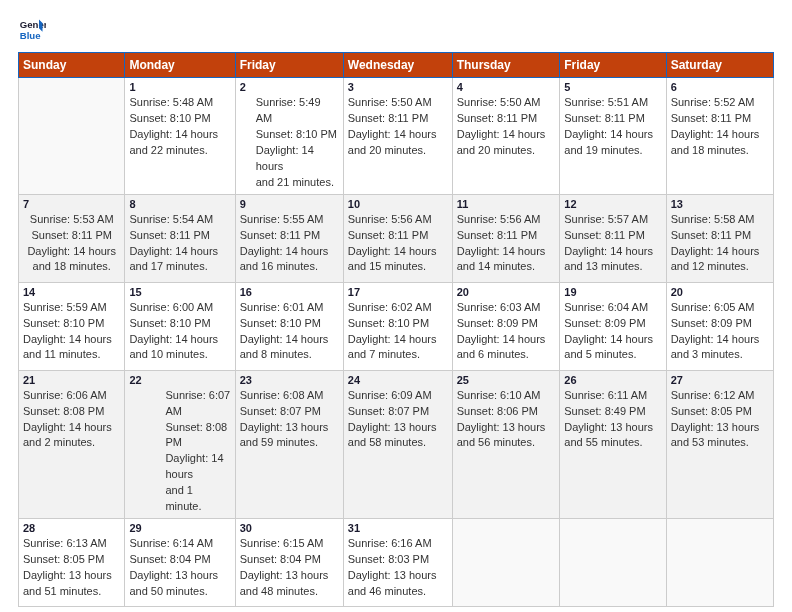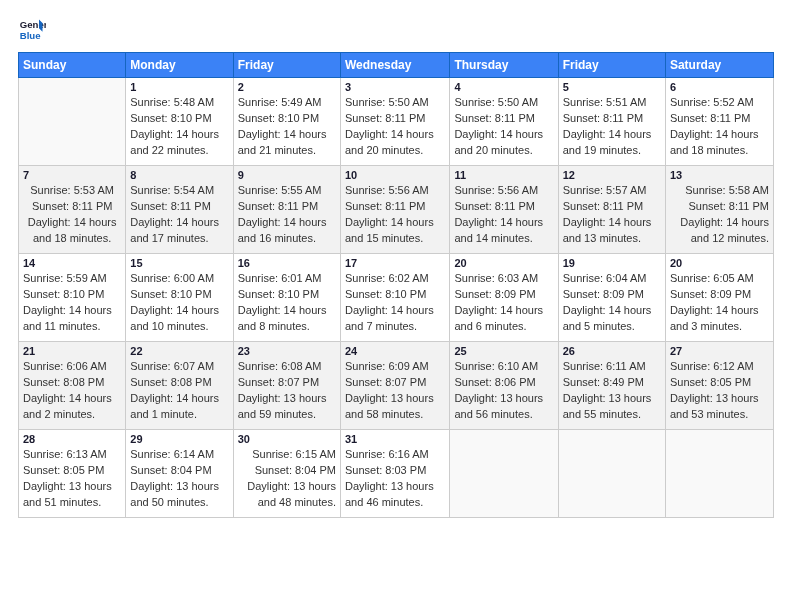--- a/index.html
+++ b/index.html
@@ -43,21 +43,21 @@
       font-size: 13px;
       color: #333;
       margin-top: 2px;
     }
     .calendar {
       width: 100%;
       border-collapse: collapse;
       font-size: 10px;
     }
     .calendar th {
-      background-color: #3b82f6;
+      background-color: #c2410c;
       color: #fff;
       padding: 5px 4px;
       text-align: left;
       font-size: 12px;
       font-weight: bold;
       border: 1px solid #1565c0;
     }
     .calendar td {
       border: 1px solid #ccc;
       vertical-align: top;
@@ -125,21 +125,21 @@
           <td class="empty"></td>
           <td>
             <span class="day-num">1</span>
             <div class="day-info" style="white-space: pre-line;">Sunrise: 5:48 AM
 Sunset: 8:10 PM
 Daylight: 14 hours
 and 22 minutes.</div>
           </td>
           <td>
             <span class="day-num">2</span>
-            <div class="day-info" style="white-space: pre-line;">Sunrise: 5:49 AM
+            <div class="day-info" style="white-space: pre-line; margin-left: 16px;">Sunrise: 5:49 AM
 Sunset: 8:10 PM
 Daylight: 14 hours
 and 21 minutes.</div>
           </td>
           <td>
             <span class="day-num">3</span>
             <div class="day-info" style="white-space: pre-line;">Sunrise: 5:50 AM
 Sunset: 8:11 PM
 Daylight: 14 hours
 and 20 minutes.</div>
@@ -204,21 +204,21 @@
           </td>
           <td>
             <span class="day-num">12</span>
             <div class="day-info" style="white-space: pre-line;">Sunrise: 5:57 AM
 Sunset: 8:11 PM
 Daylight: 14 hours
 and 13 minutes.</div>
           </td>
           <td>
             <span class="day-num">13</span>
-            <div class="day-info" style="white-space: pre-line; text-align: right;">Sunrise: 5:58 AM
+            <div class="day-info" style="white-space: pre-line;">Sunrise: 5:58 AM
 Sunset: 8:11 PM
 Daylight: 14 hours
 and 12 minutes.</div>
           </td>
         </tr>
         <tr>
           <td>
             <span class="day-num">14</span>
             <div class="day-info" style="white-space: pre-line;">Sunrise: 5:59 AM
 Sunset: 8:10 PM
@@ -271,21 +271,21 @@
         <tr class="alt-row">
           <td>
             <span class="day-num">21</span>
             <div class="day-info" style="white-space: pre-line;">Sunrise: 6:06 AM
 Sunset: 8:08 PM
 Daylight: 14 hours
 and 2 minutes.</div>
           </td>
           <td>
             <span class="day-num">22</span>
-            <div class="day-info" style="white-space: pre-line;">Sunrise: 6:07 AM
+            <div class="day-info" style="white-space: pre-line; margin-left: 36px;">Sunrise: 6:07 AM
 Sunset: 8:08 PM
 Daylight: 14 hours
 and 1 minute.</div>
           </td>
           <td>
             <span class="day-num">23</span>
             <div class="day-info" style="white-space: pre-line;">Sunrise: 6:08 AM
 Sunset: 8:07 PM
 Daylight: 13 hours
 and 59 minutes.</div>
@@ -329,21 +329,21 @@
           </td>
           <td>
             <span class="day-num">29</span>
             <div class="day-info" style="white-space: pre-line;">Sunrise: 6:14 AM
 Sunset: 8:04 PM
 Daylight: 13 hours
 and 50 minutes.</div>
           </td>
           <td>
             <span class="day-num">30</span>
-            <div class="day-info" style="white-space: pre-line; text-align: right;">Sunrise: 6:15 AM
+            <div class="day-info" style="white-space: pre-line;">Sunrise: 6:15 AM
 Sunset: 8:04 PM
 Daylight: 13 hours
 and 48 minutes.</div>
           </td>
           <td>
             <span class="day-num">31</span>
             <div class="day-info" style="white-space: pre-line;">Sunrise: 6:16 AM
 Sunset: 8:03 PM
 Daylight: 13 hours
 and 46 minutes.</div>

